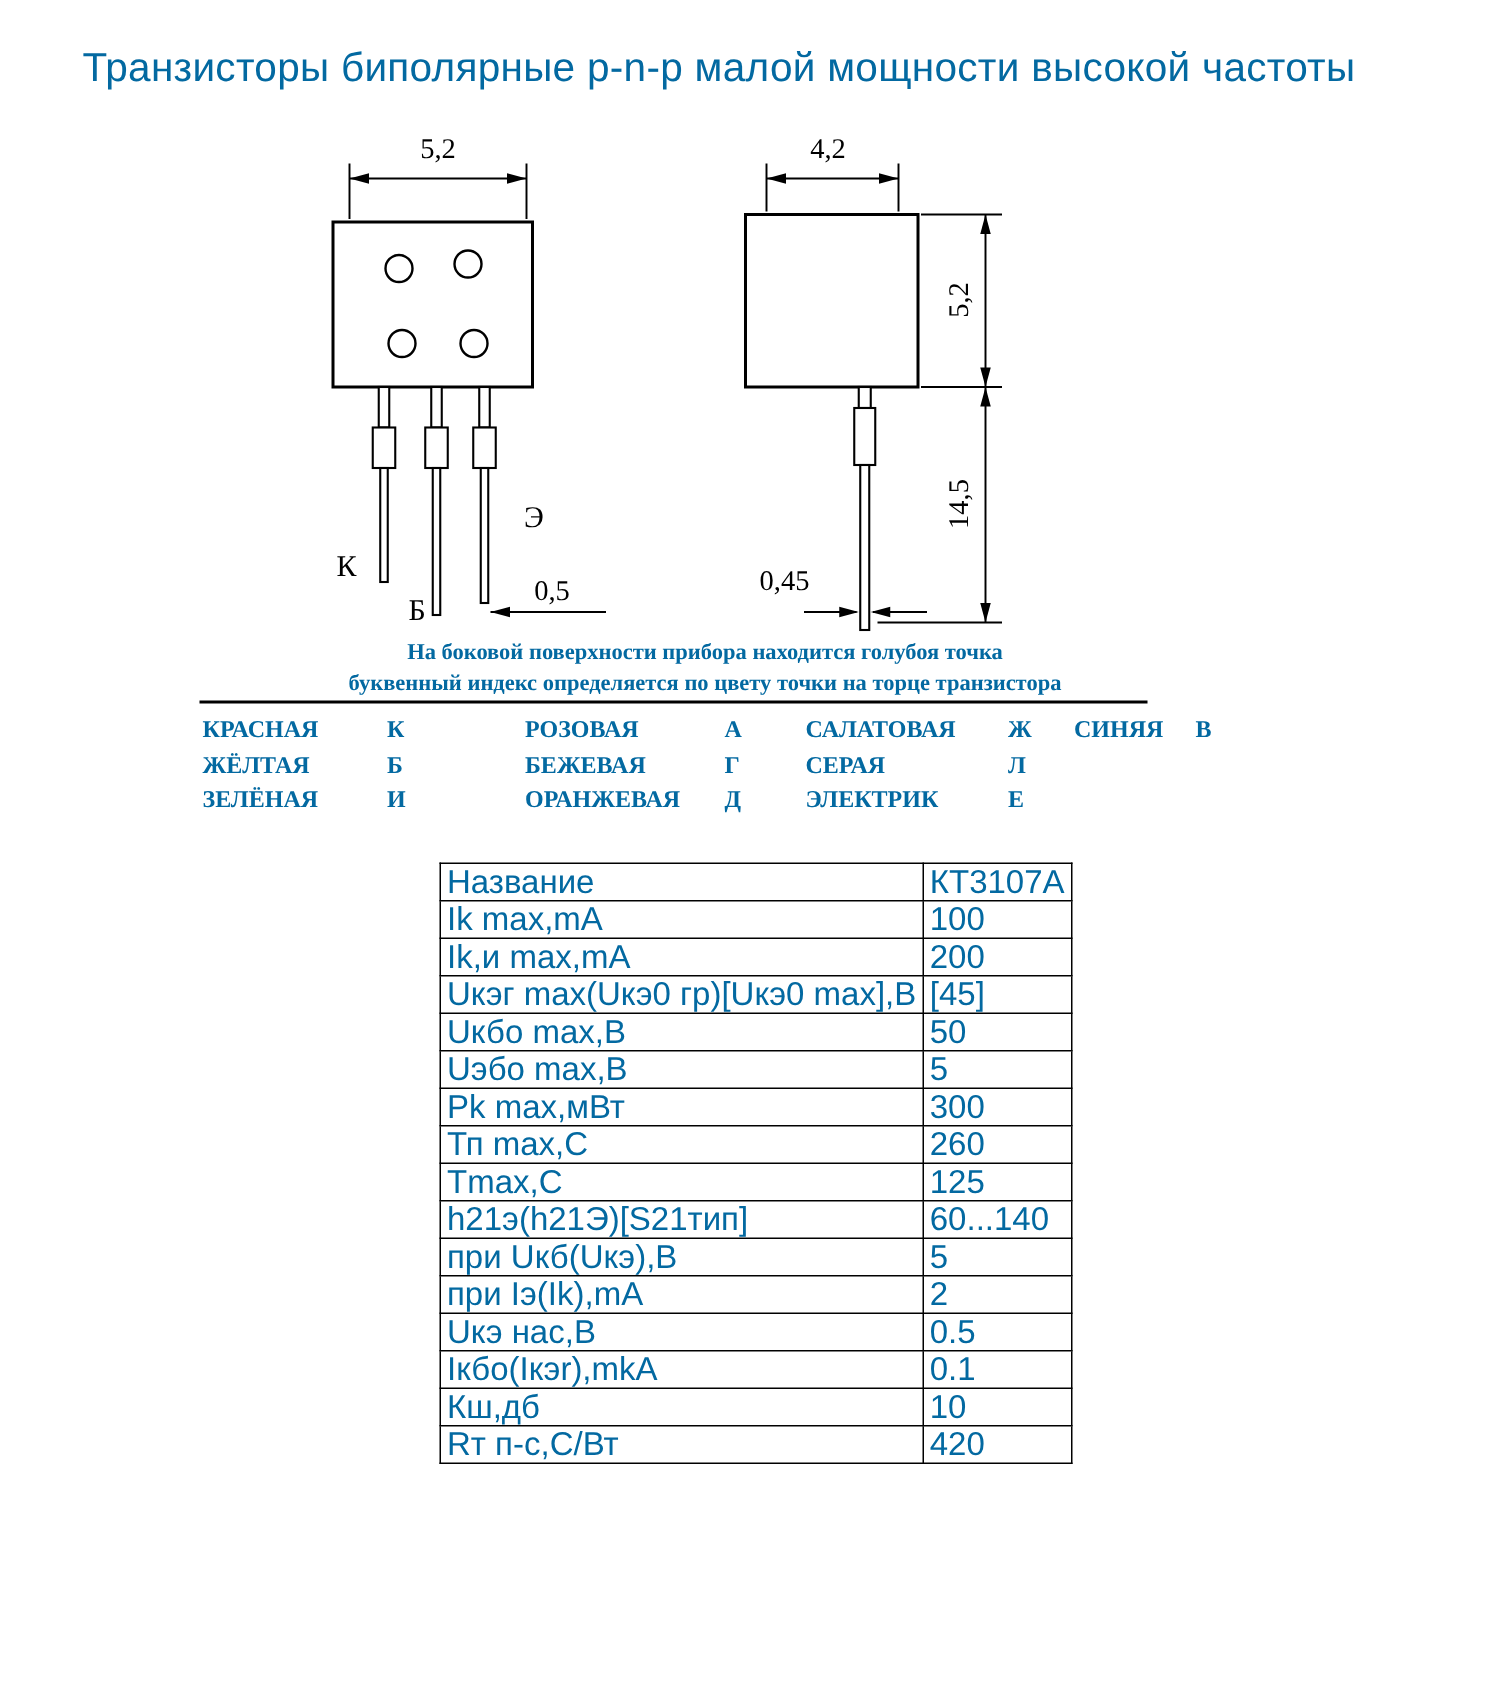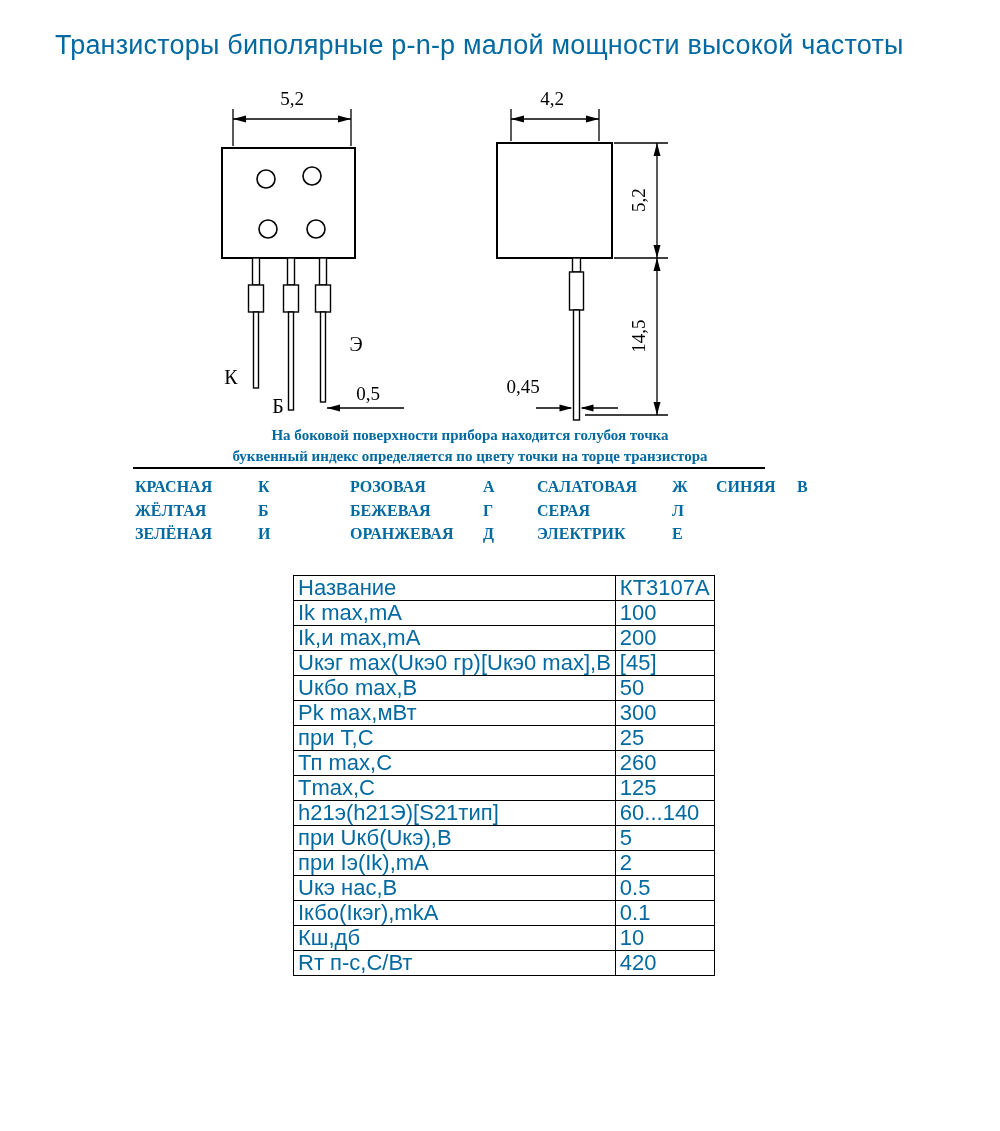--- a/index.html
+++ b/index.html
@@ -174,28 +174,28 @@
       </tr>
       <tr>
         <td class="name">Uкэг max(Uкэ0 гр)[Uкэ0 max],В</td>
         <td class="value">[45]</td>
       </tr>
       <tr>
         <td class="name">Uкбо max,В</td>
         <td class="value">50</td>
       </tr>
       <tr>
+        <td class="name">Uэбо max,В</td>
+        <td class="value">5</td>
+      </tr>
+      <tr>
         <td class="name">Pk max,мВт</td>
         <td class="value">300</td>
       </tr>
       <tr>
-        <td class="name">при Т,С</td>
-        <td class="value">25</td>
-      </tr>
-      <tr>
         <td class="name">Тп max,С</td>
         <td class="value">260</td>
       </tr>
       <tr>
         <td class="name">Tmax,С</td>
         <td class="value">125</td>
       </tr>
       <tr>
         <td class="name">h21э(h21Э)[S21тип]</td>
         <td class="value">60...140</td>

